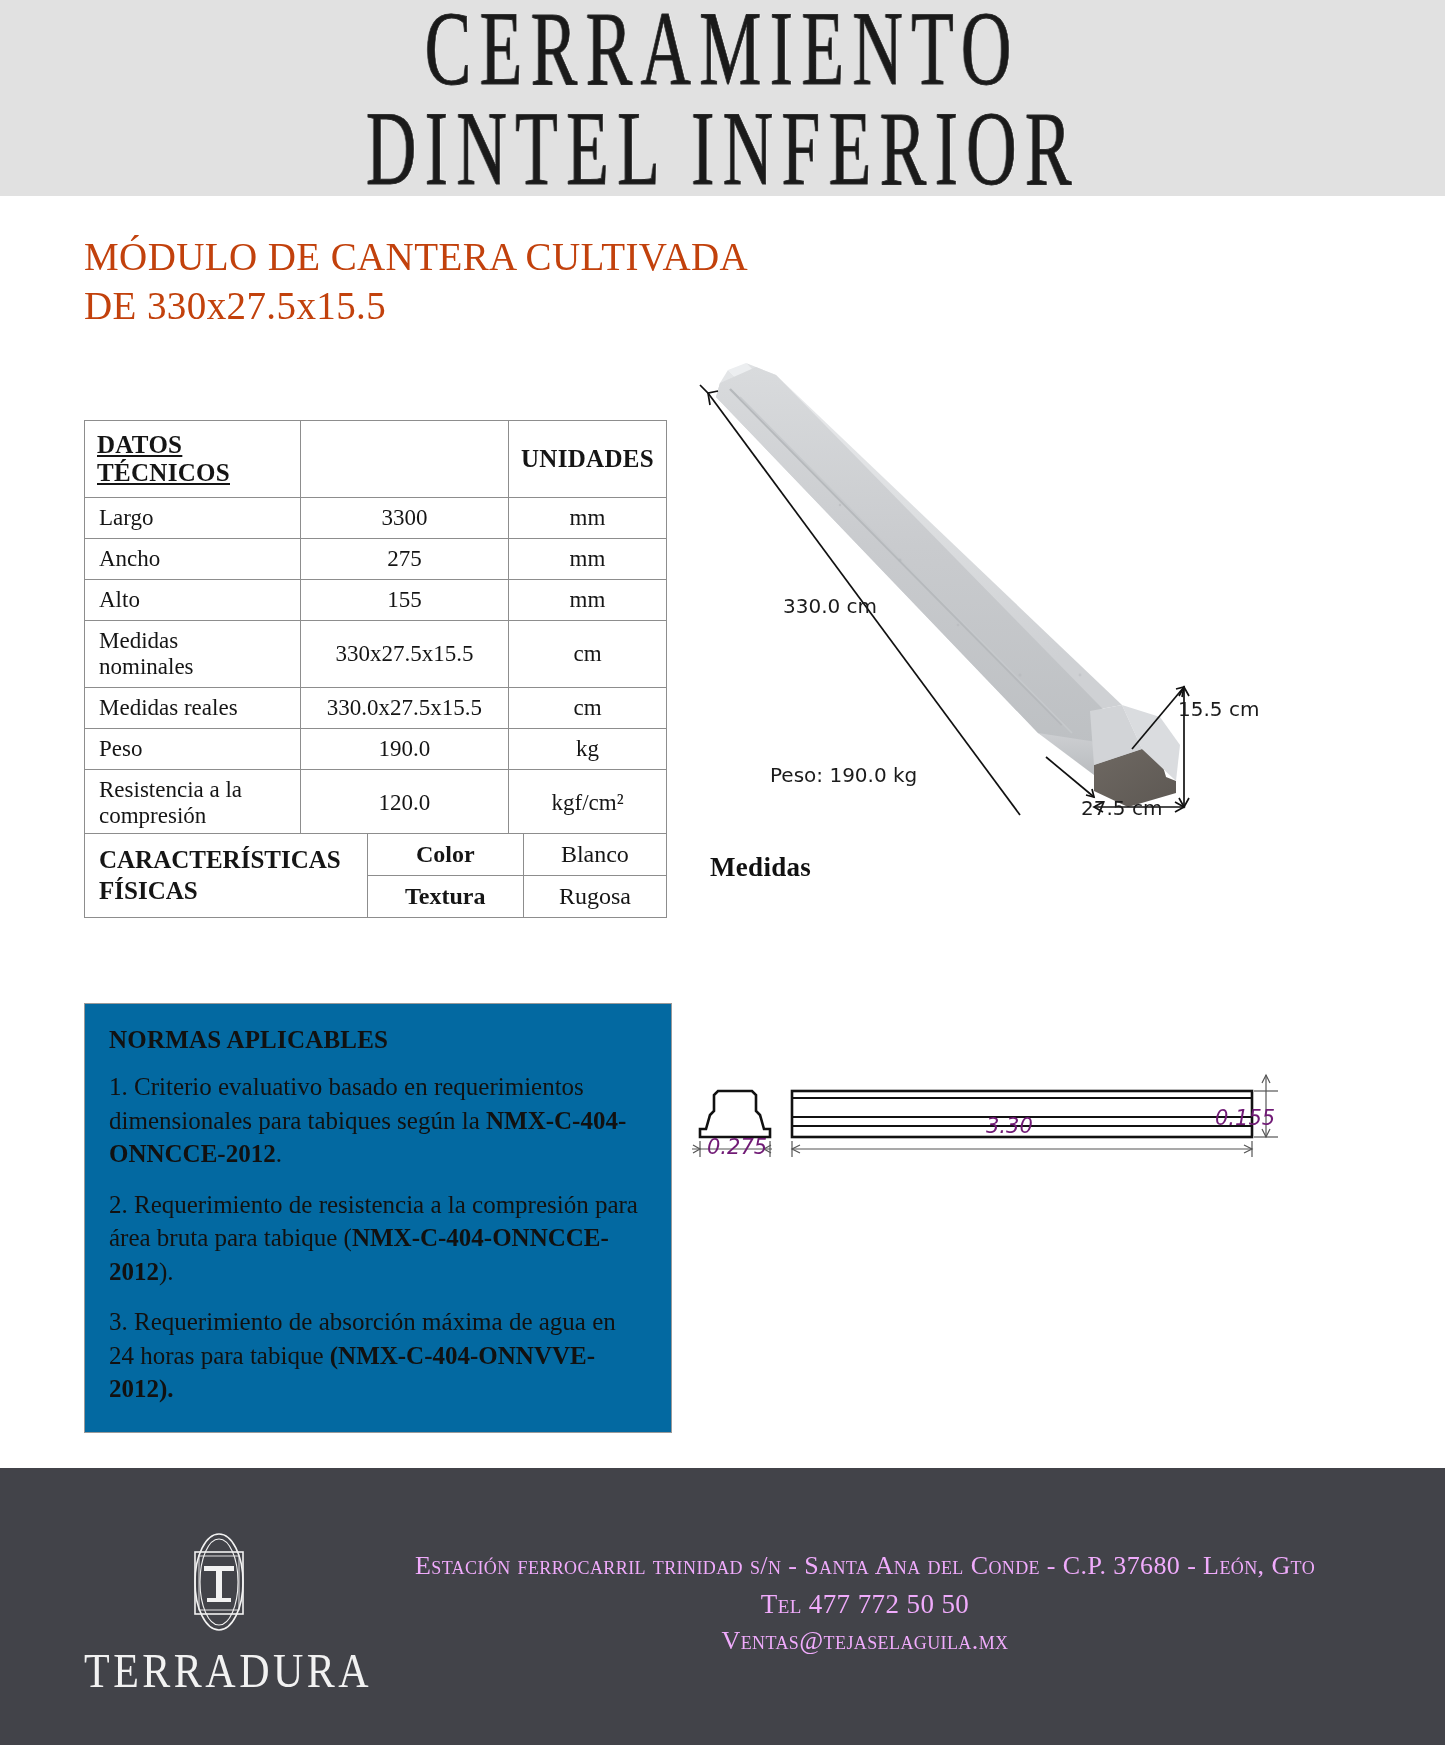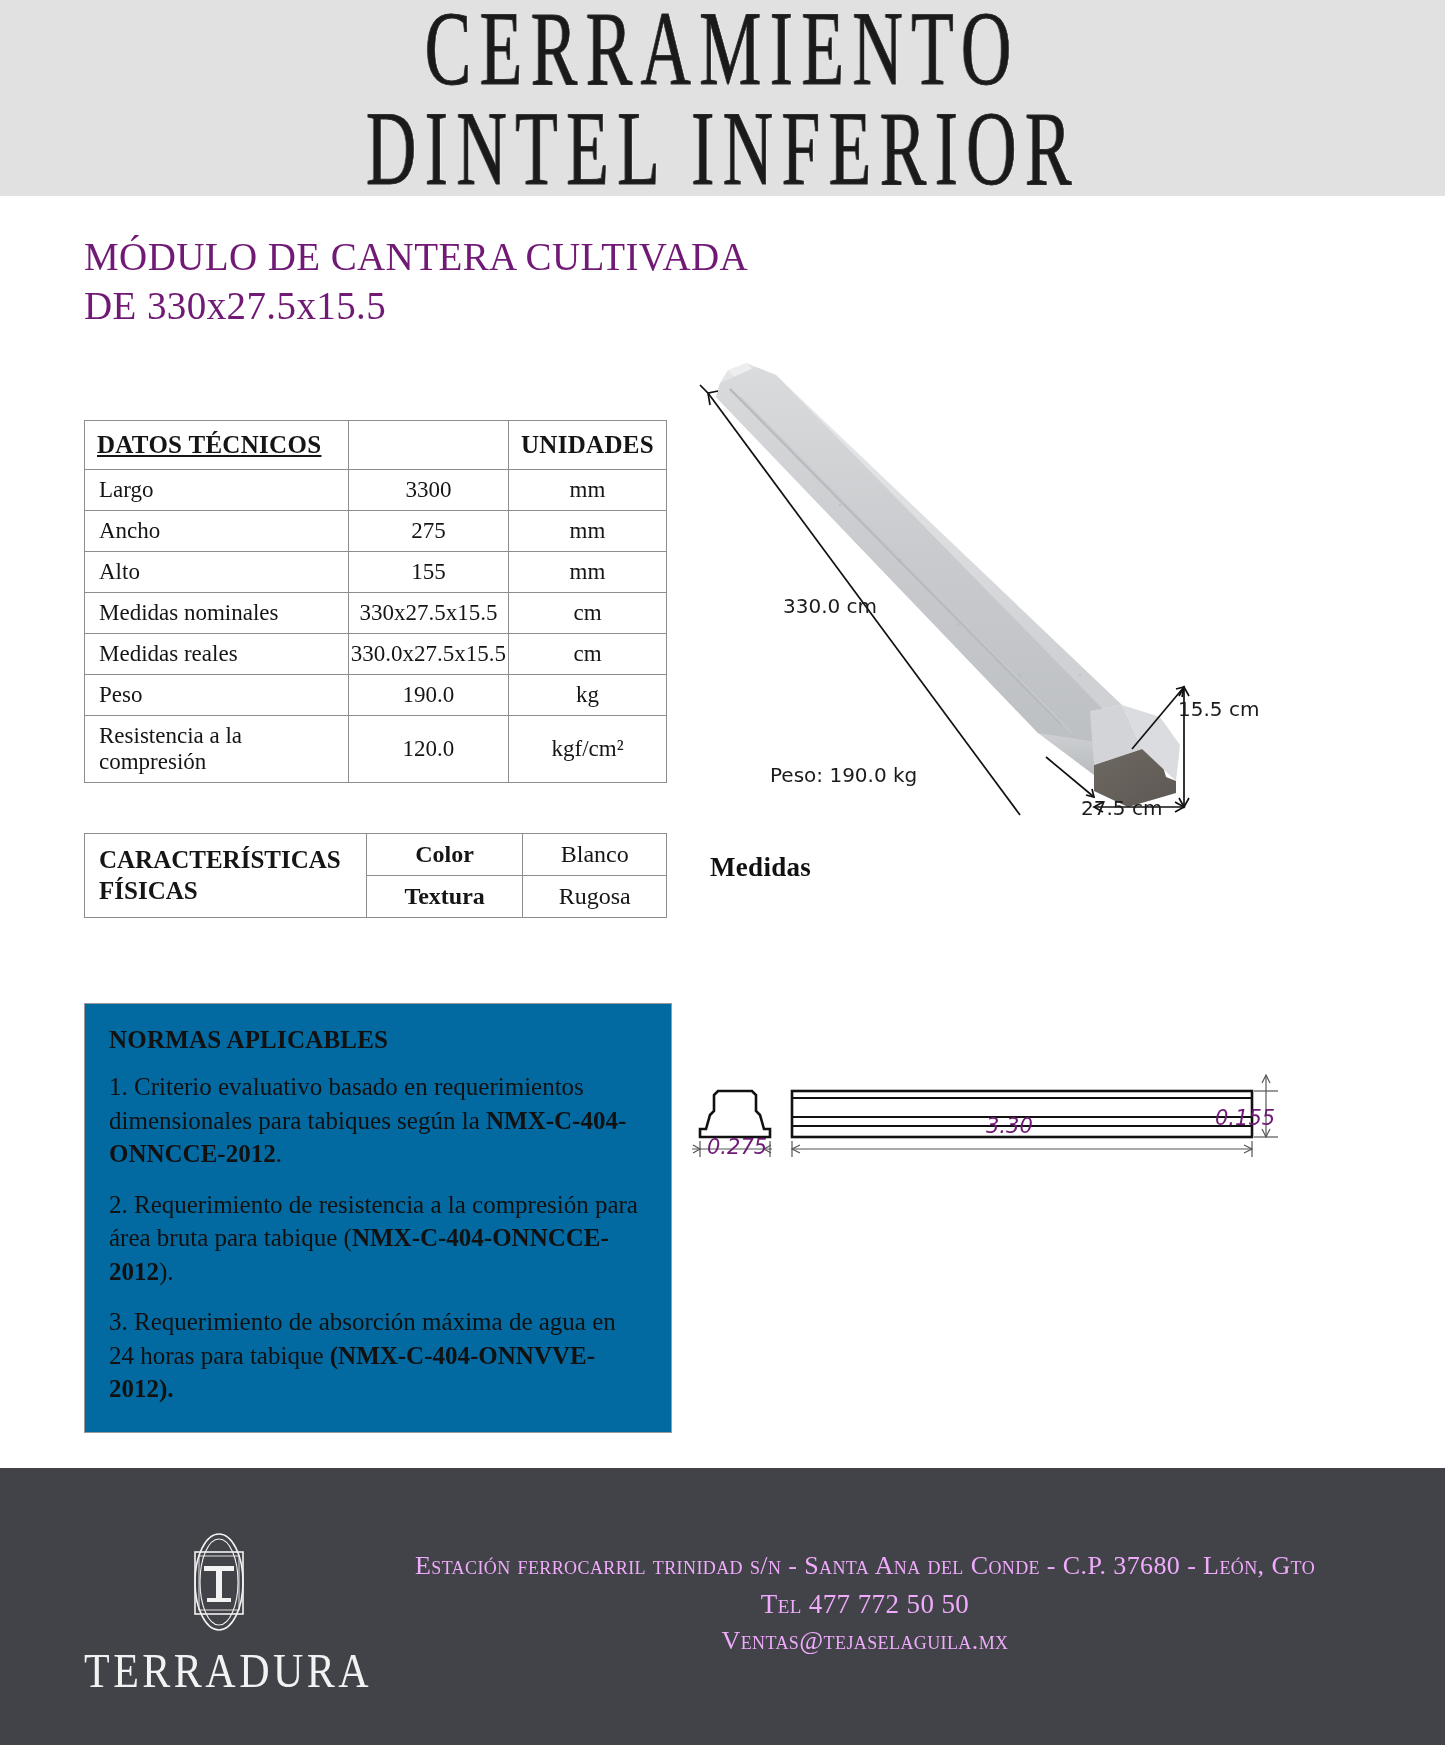--- a/index.html
+++ b/index.html
@@ -29,29 +29,29 @@
     white-space: nowrap;
     -webkit-text-stroke: 0.6px #2a2a2a;
     text-shadow: 1px 0 0 rgba(255,255,255,.55), -1px 0 0 rgba(40,40,40,.35);
   }
   .header-line.l1 { margin-bottom: 26px; }
 
   
   .subtitle {
     position: absolute; left: 84px; top: 232px;
     font-size: 39px; line-height: 1.26; letter-spacing: .4px;
-    color: #701a75; white-space: pre-line;
+    color: #c2410c; white-space: pre-line;
   }
 
   
   .tbl { position: absolute; border-collapse: collapse; }
   .tbl td, .tbl th {
     border: 1px solid #8d8d8d;
     font-size: 23px;
-    padding: 7px 2px;
+    padding: 7px 26px;
     color: #151515;
     font-weight: normal;
     background: #fff;
   }
 
   #tech-table { left: 84px; top: 420px; width: 583px; }
   #tech-table td.k { width: 282px; text-align: left; padding-left: 14px; }
   #tech-table td.v { width: 157px; text-align: center; }
   #tech-table td.u { width: 144px; text-align: center; }
   #tech-table tr.head td { font-weight: bold; font-size: 25px; padding: 10px 12px; }

